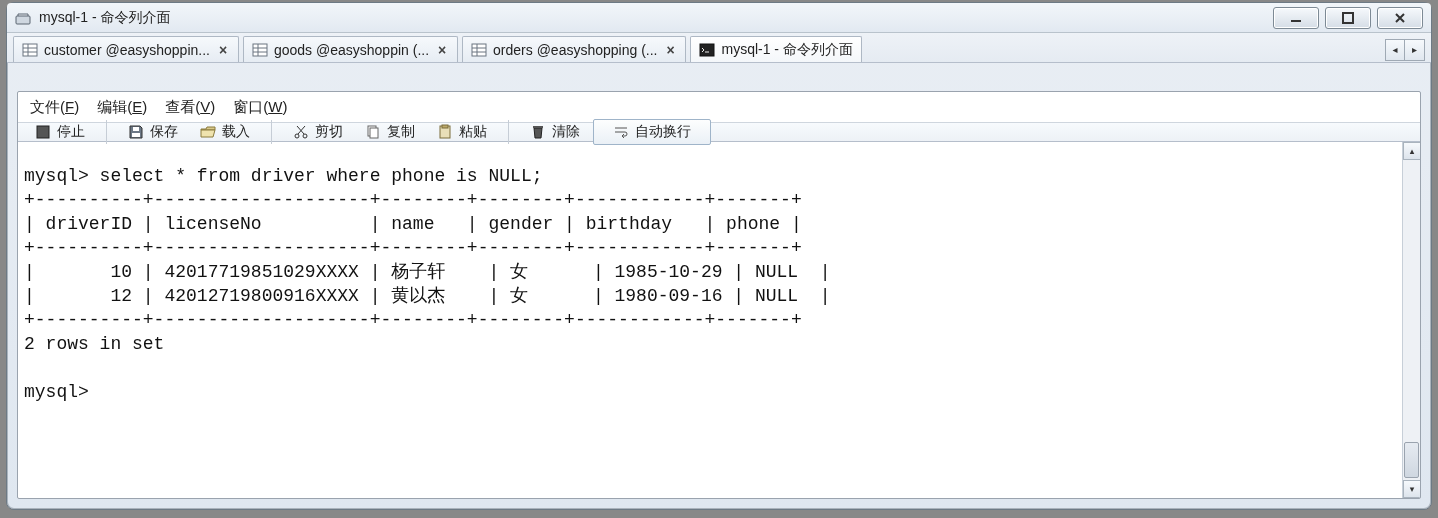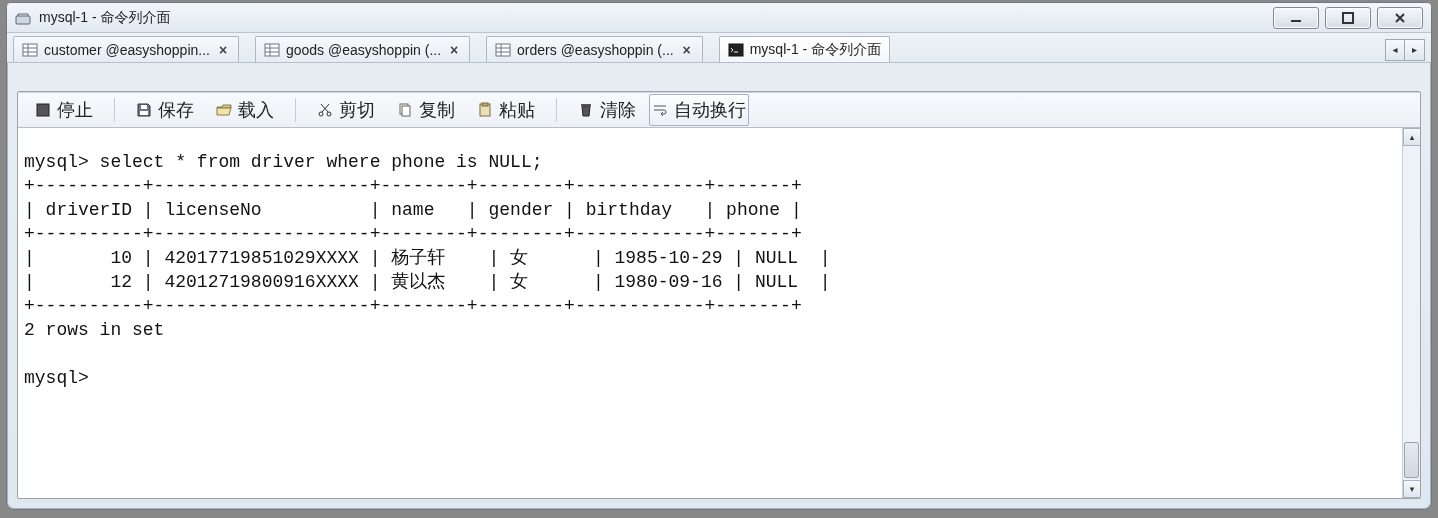--- a/index.html
+++ b/index.html
@@ -55,21 +55,21 @@
   .win-btn svg { width: 14px; height: 14px; }
 
   
   .tabstrip {
     height: 30px;
     background: linear-gradient(#eef2f7,#e5ebf2);
     border-bottom: 1px solid #b5becb;
     display: flex;
     align-items: stretch;
     padding-left: 6px;
-    gap: 16px;
+    gap: 4px;
   }
   .tab {
     display: flex;
     align-items: center;
     gap: 6px;
     padding: 0 8px;
     background: linear-gradient(#f6f9fc,#e6ecf3);
     border: 1px solid #aeb8c4;
     border-bottom: none;
     margin-top: 3px;
@@ -127,44 +127,44 @@
     gap: 18px;
     padding: 0 12px;
     font-size: 15px;
     color:#222;
     white-space: nowrap;
   }
   .menubar .mnemonic { text-decoration: underline; }
 
   
   .toolbar {
-    height: 36px;
+    height: 20px;
     display:flex;
     align-items:center;
     gap: 4px;
     padding: 0 8px;
     border-top: 1px solid #cfd6de;
     border-bottom: 1px solid #b5becb;
     background: linear-gradient(#f7fafd,#edf1f6);
-    font-size: 18px;
+    font-size: 14px;
     color:#222;
   }
   .toolbar .sep {
     width: 1px; height: 24px; background:#c6cdd6; margin: 0 8px;
   }
   .tbtn {
     display:flex;align-items:center;gap:6px;
     padding: 3px 8px;
     border: 1px solid transparent;
     border-radius:2px;
   }
   .tbtn.boxed {
     border:1px solid #9fb4c9;
     background:linear-gradient(#fdfefe,#eaf0f6);
-    padding:3px 2px;
+    padding:3px 19px;
   }
   .tbtn .icon { width:16px;height:16px;display:block; }
 
   
   .console-wrap { position:relative; flex:1 1 auto; }
   .console {
     position:absolute; inset:0;
     overflow:auto;
     padding: 4px 0 4px 6px;
     font-family: "Consolas","Courier New",monospace;
@@ -261,41 +261,47 @@
     </div>
     <div class="tab">
       <span class="tab-icon">
         <svg viewBox="0 0 16 16">
             <rect x="1" y="2" width="14" height="12" fill="#fff" stroke="#6a7580"></rect>
             <line x1="1" y1="6" x2="15" y2="6" stroke="#6a7580"></line>
             <line x1="1" y1="10" x2="15" y2="10" stroke="#6a7580"></line>
             <line x1="6" y1="2" x2="6" y2="14" stroke="#6a7580"></line>
           </svg>
       </span>
-      <span class="tab-label">orders @easyshoppin (...</span>
+      <span class="tab-label">orders @easyshopping (...</span>
       <span class="tab-close">×</span>
     </div>
     <div class="tab active">
       <span class="tab-icon">
         <svg viewBox="0 0 16 16">
             <rect x="1" y="2" width="14" height="12" fill="#222" stroke="#111"></rect>
             <path d="M3 6 L5 8 L3 10" stroke="#eee" fill="none"></path>
             <line x1="6" y1="10" x2="10" y2="10" stroke="#eee"></line>
           </svg>
       </span>
       <span class="tab-label">mysql-1 - 命令列介面</span>
     </div>
     <div class="tab-nav">
       <div class="tab-nav-btn">◂</div>
       <div class="tab-nav-btn">▸</div>
     </div>
   </div>
 
   <div class="doc-frame">
 
+    <div class="menubar">
+      <span><span>文件</span>(<span class="mnemonic">F</span>)</span>
+      <span><span>编辑</span>(<span class="mnemonic">E</span>)</span>
+      <span><span>查看</span>(<span class="mnemonic">V</span>)</span>
+      <span><span>窗口</span>(<span class="mnemonic">W</span>)</span>
+    </div>
 
     <div class="toolbar">
       <div class="tbtn">
         <span class="icon"><svg viewBox="0 0 16 16">
               <rect x="2" y="2" width="12" height="12" fill="#555" stroke="#222"></rect>
             </svg></span>
         <span>停止</span>
       </div>
       <div class="sep"></div>
       <div class="tbtn">

